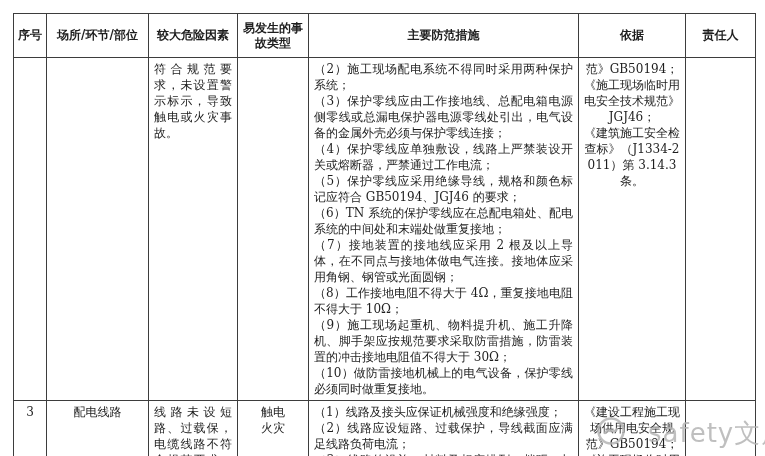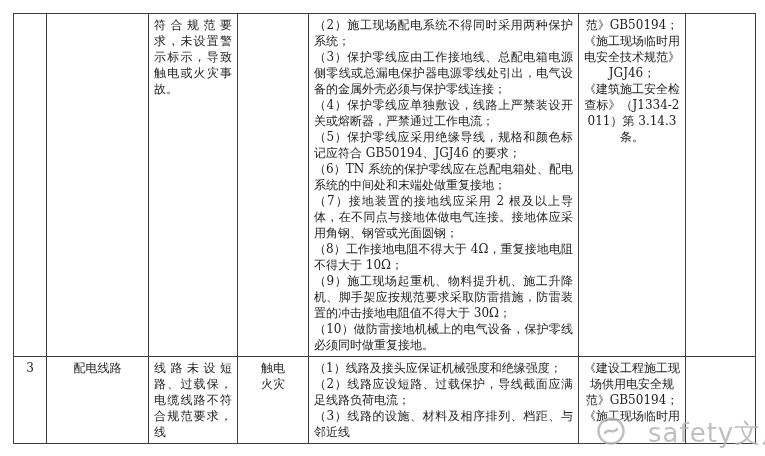--- a/index.html
+++ b/index.html
@@ -62,20 +62,29 @@
     <colgroup>
       <col style="width:33px">
       <col style="width:102px">
       <col style="width:89px">
       <col style="width:71px">
       <col style="width:270px">
       <col style="width:107px">
       <col style="width:70px">
     </colgroup>
     <tbody>
+        <tr class="hdr">
+      <th>序号</th>
+      <th>场所/环节/部位</th>
+      <th>较大危险因素</th>
+      <th>易发生的事故类型</th>
+      <th>主要防范措施</th>
+      <th>依据</th>
+      <th>责任人</th>
+    </tr>
     <tr class="r1">
       <td class="center"></td>
       <td class="center"></td>
       <td class="risk just">符合规范要求，未设置警示标示，导致触电或火灾事故。</td>
       <td class="center"></td>
       <td class="measures just">（2）施工现场配电系统不得同时采用两种保护系统；
 （3）保护零线应由工作接地线、总配电箱电源侧零线或总漏电保护器电源零线处引出，电气设备的金属外壳必须与保护零线连接；
 （4）保护零线应单独敷设，线路上严禁装设开关或熔断器，严禁通过工作电流；
 （5）保护零线应采用绝缘导线，规格和颜色标记应符合 GB50194、JGJ46 的要求；
 （6）TN 系统的保护零线应在总配电箱处、配电系统的中间处和末端处做重复接地；

